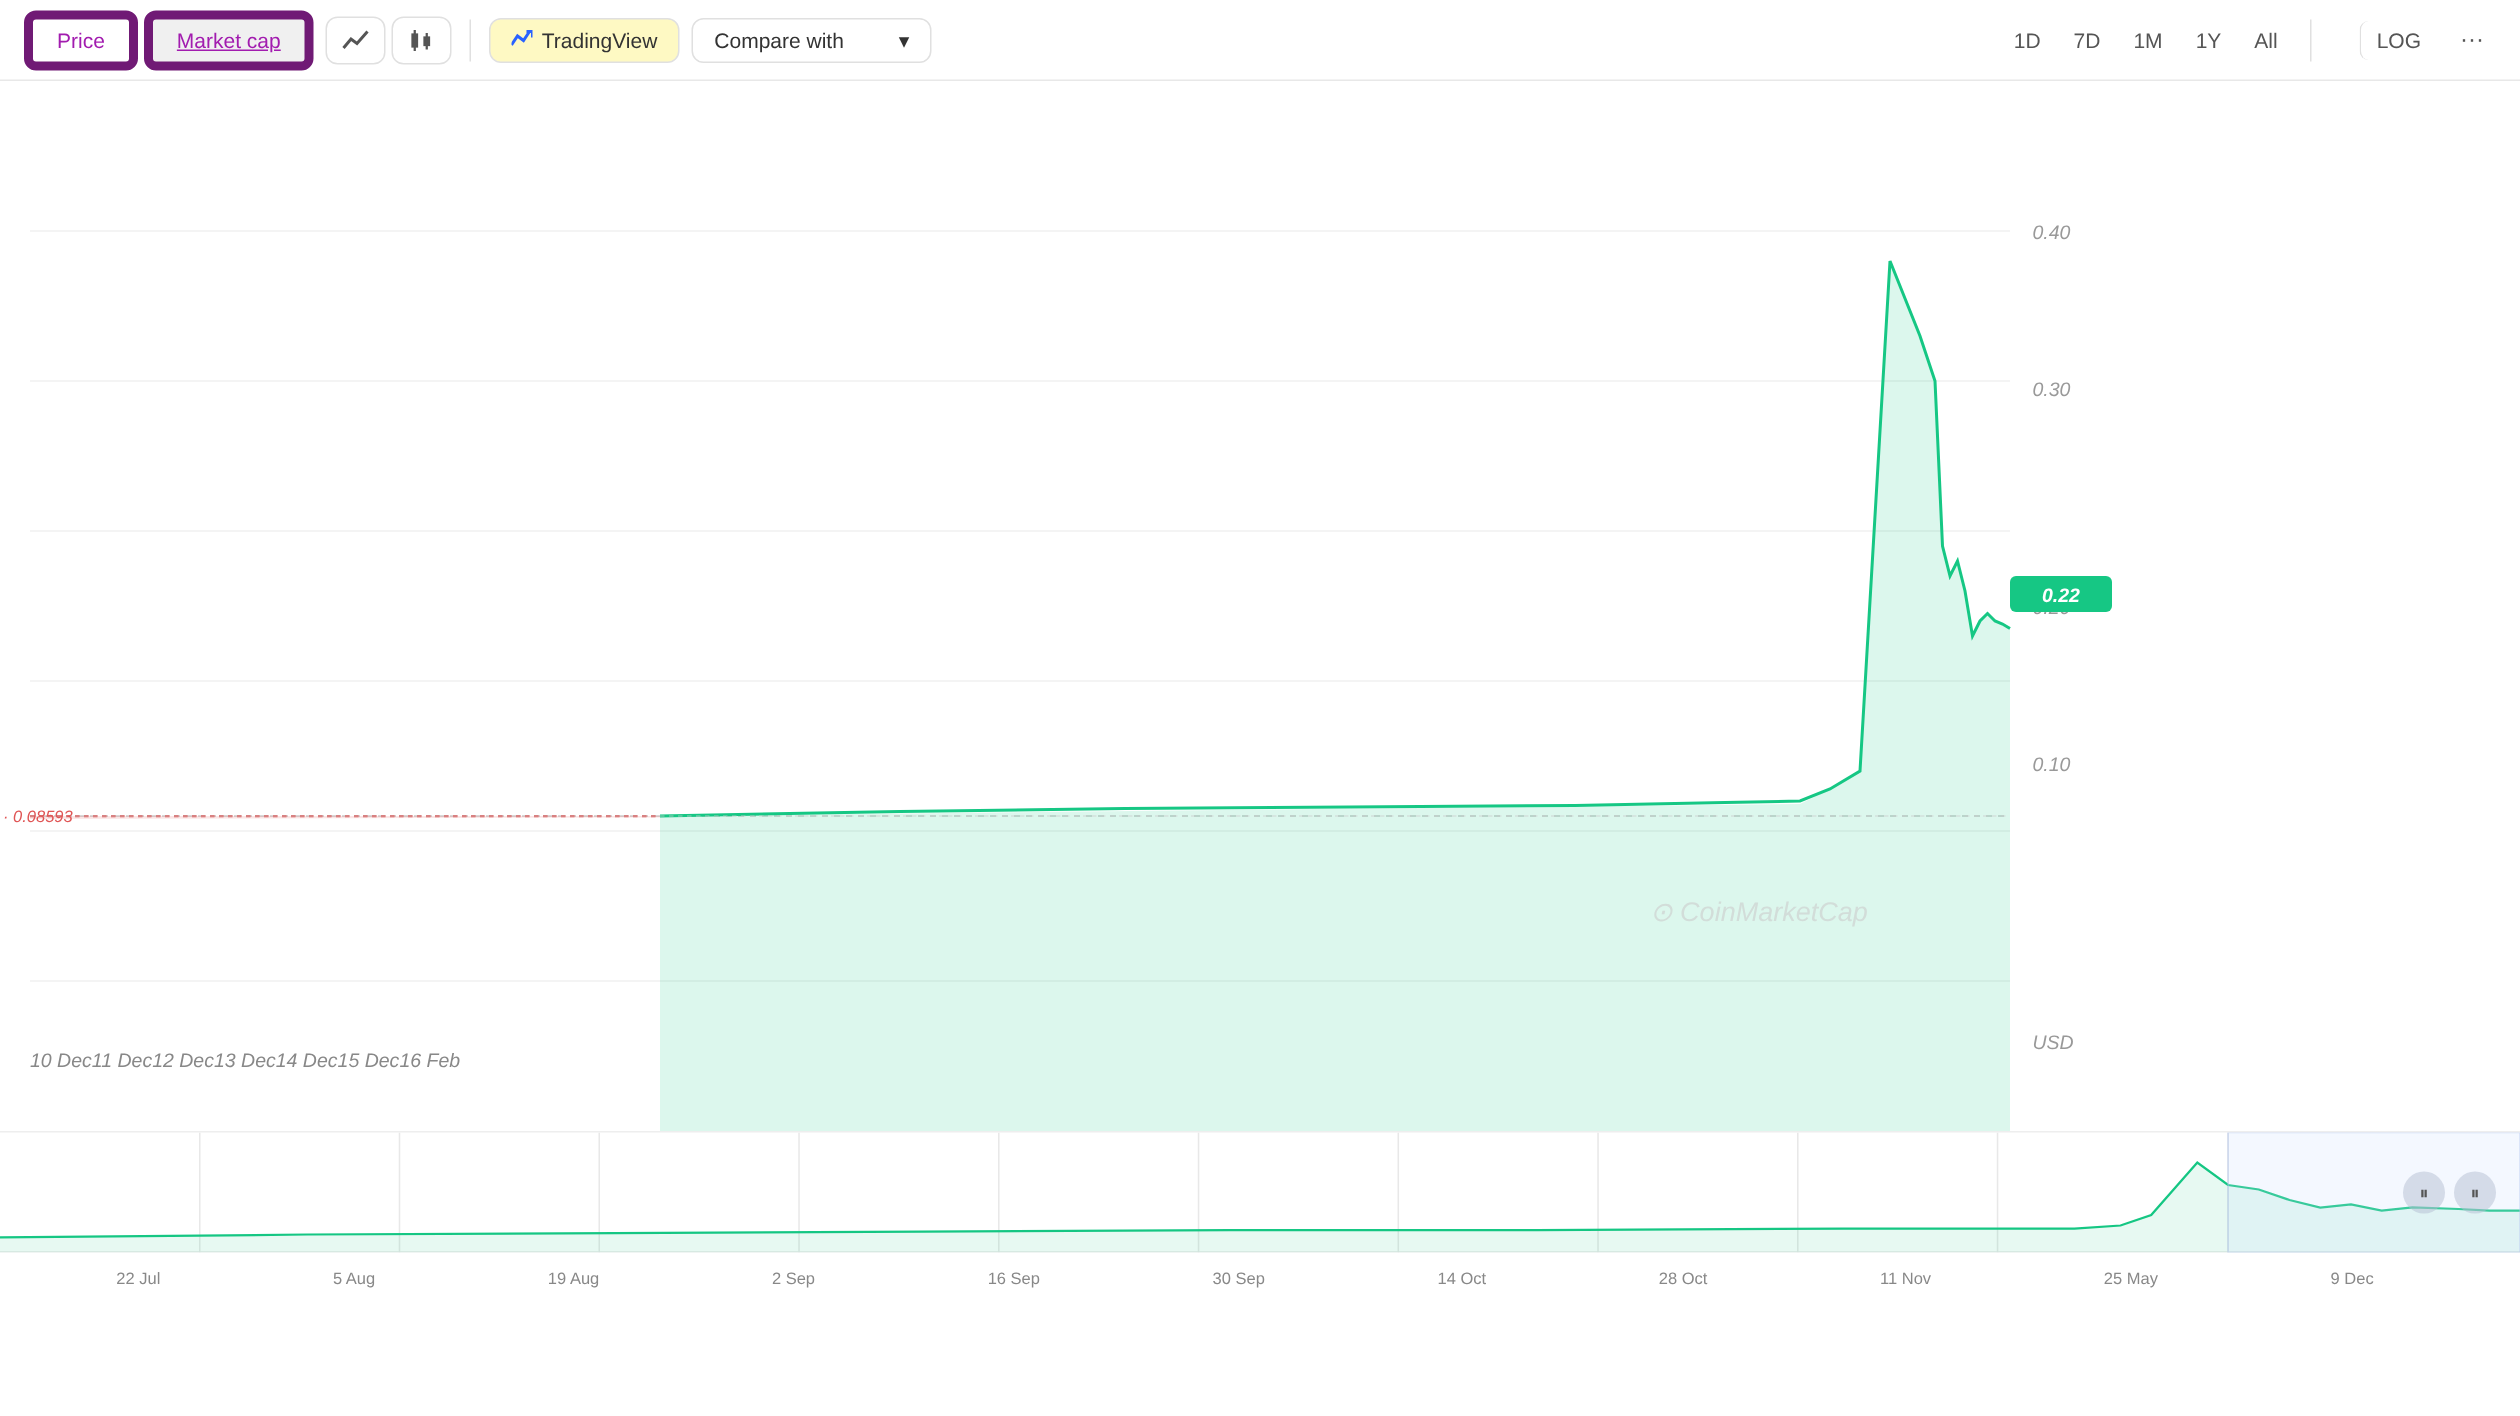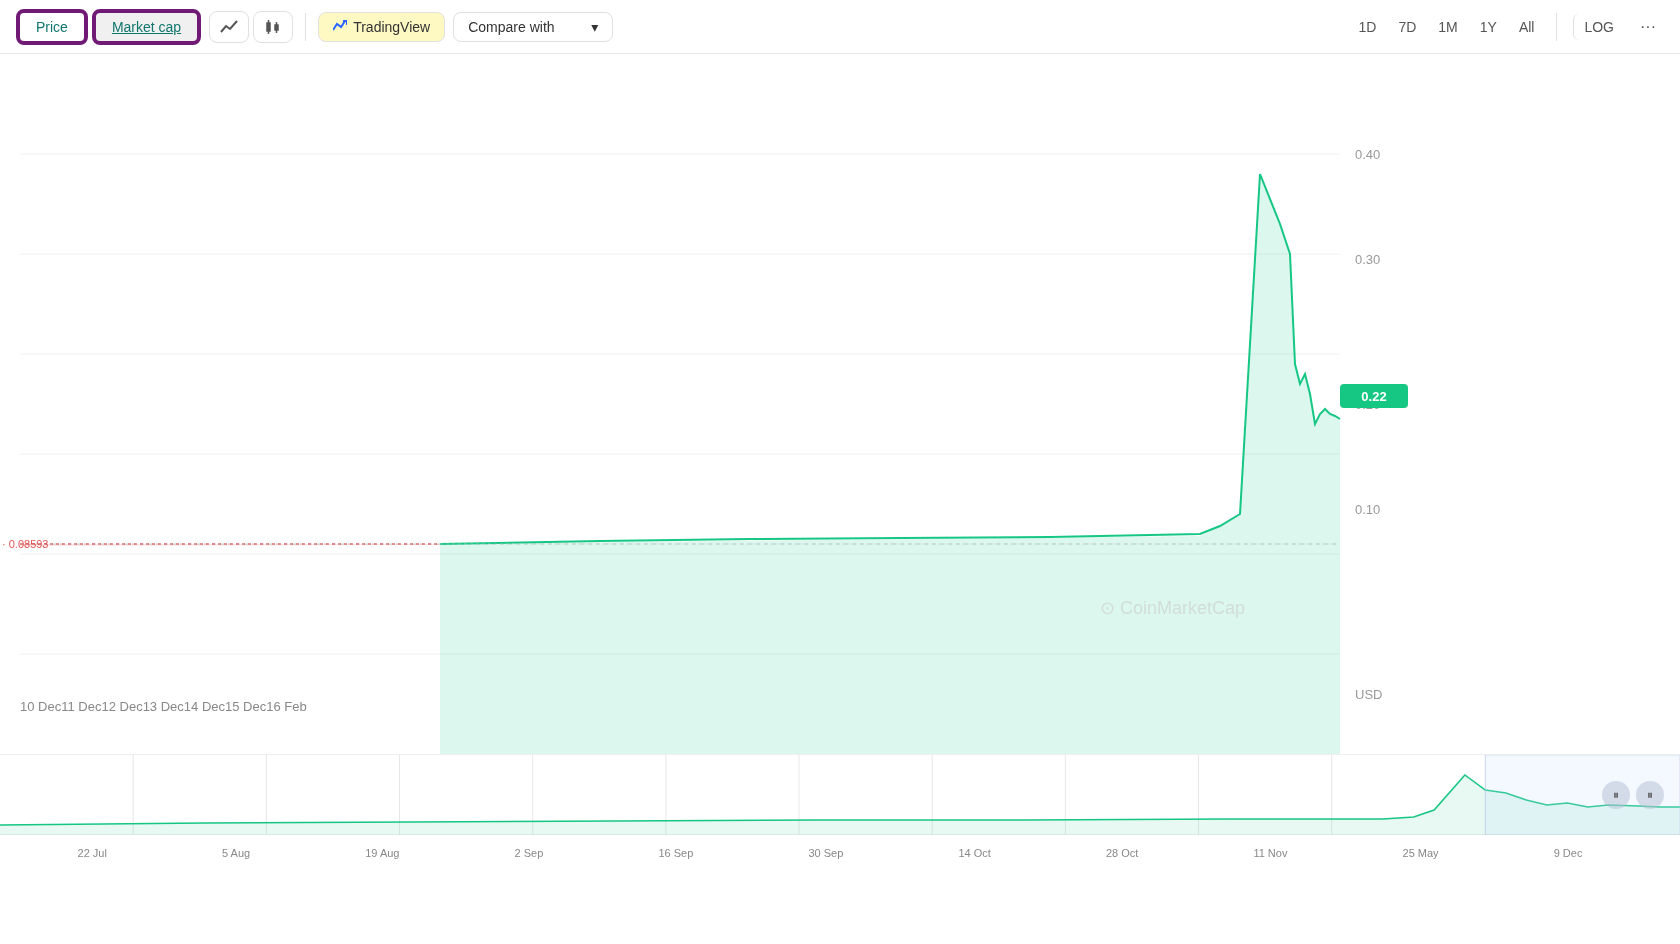--- a/index.html
+++ b/index.html
@@ -23,25 +23,25 @@
     }
 
     .btn-group {
       display: flex;
       gap: 4px;
     }
 
     .tab-btn {
       padding: 6px 16px;
       border-radius: 8px;
-      border: 4px solid #701a75;
-      background: #fff;
-      font-size: 14px;
-      cursor: pointer;
-      color: #0f766e;
+      border: 6px solid #701a75;
+      background: #fff;
+      font-size: 14px;
+      cursor: pointer;
+      color: #a21caf;
     }
     .tab-btn.active {
       background: #f0f0f0;
       font-weight: 500;
       text-decoration: underline;
     }
 
     .icon-btn {
       padding: 6px 10px;
       border-radius: 8px;
@@ -109,40 +109,41 @@
 
     .log-btn {
       padding: 5px 10px;
       border-radius: 6px;
       border: none;
       background: transparent;
       font-size: 14px;
       cursor: pointer;
       color: #555;
       border-left: 1px solid #e0e0e0;
-      margin-left: 4px;
+      margin-left: 20px;
     }
 
     .more-btn {
       padding: 5px 8px;
       border-radius: 6px;
       border: none;
       background: transparent;
       font-size: 16px;
       cursor: pointer;
       color: #555;
     }
 
     
     .chart-container {
       position: relative;
       width: 100%;
       height: 700px;
       background: #fff;
       overflow: hidden;
+      font-style: italic;
     }
 
     
     .mini-chart {
       height: 80px;
       background: #fff;
       border-top: 1px solid #eee;
       position: relative;
       display: flex;
       align-items: center;

